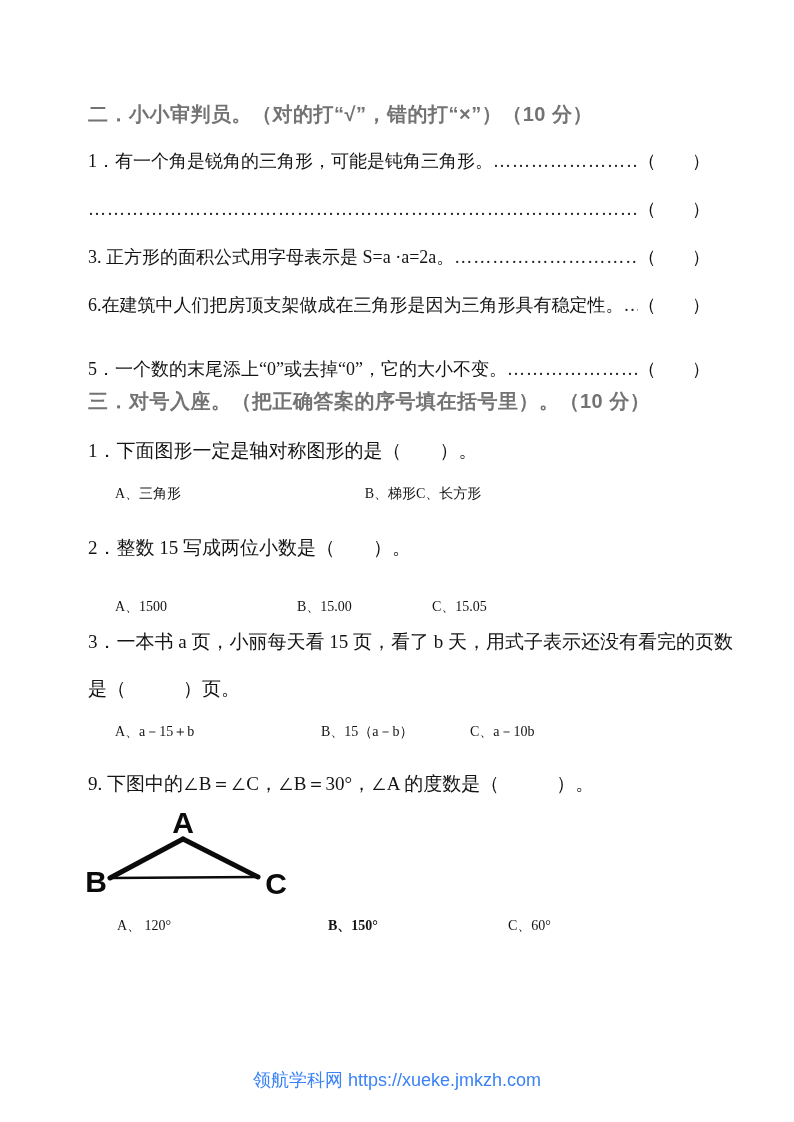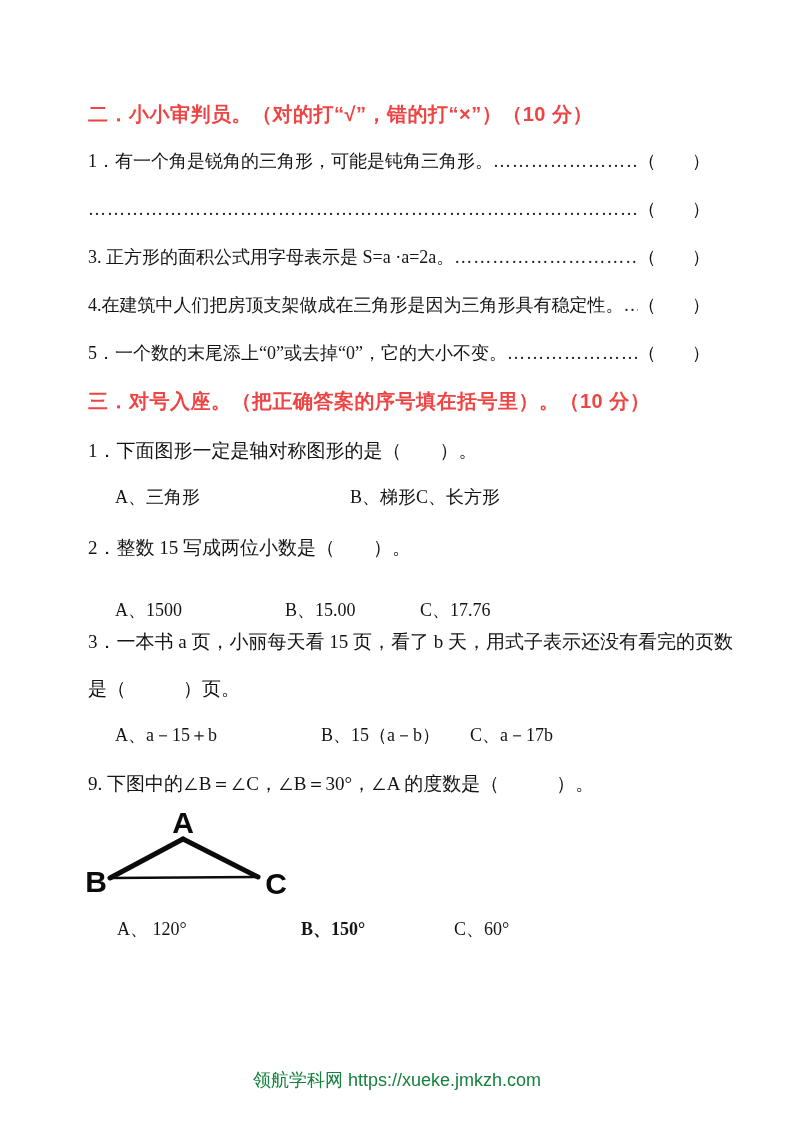--- a/index.html
+++ b/index.html
@@ -13,63 +13,63 @@
   }
   .page { position: absolute; inset: 0; }
   .abs { position: absolute; left: 88px; right: 84px; }
 
   .section-title {
     font-family: "Liberation Sans", sans-serif;
     font-weight: 700;
     font-size: 20px;
     letter-spacing: 0.5px;
     white-space: nowrap;
-    color: #ef4444;
+    color: #737373;
   }
 
   
   .tf-row { display: flex; align-items: baseline; }
   .tf-row .stmt { flex: 0 0 auto; white-space: nowrap; font-size: 18px; }
   .tf-row .leader {
     flex: 1 1 0; min-width: 10px;
     overflow: hidden; white-space: nowrap;
     font-size: 18px; color: #222;
     letter-spacing: 1px;
   }
   .tf-row .bracket { flex: 0 0 auto; white-space: nowrap; font-size: 18px; }
 
   .question { font-size: 19px; white-space: nowrap; }
 
-  .opts { display: flex; padding-left: 27px; font-size: 18px; }
+  .opts { display: flex; padding-left: 27px; font-size: 14px; }
   .opts span { flex: 0 0 auto; white-space: nowrap; }
   #q1-opts .opt-a { min-width: 171px; }
   #q1-opts .opt-b { min-width: 130px; text-align: right; }
   #q2-opts .opt-a { min-width: 170px; }
-  #q2-opts .opt-b { min-width: 135px; }
+  #q2-opts .opt-b { min-width: 135px; margin-left: 12px; }
   #q3-opts .opt-a { min-width: 183px; }
   #q3-opts .opt-b { min-width: 149px; margin-left: 23px; }
-  #q4-opts { padding-left: 29px; }
+  #q4-opts { padding-left: 29px; gap: 27px; }
   #q4-opts .opt-a { min-width: 184px; }
   #q4-opts .opt-b { min-width: 153px; font-weight: bold; }
 
   #triangle-wrap { position: absolute; left: 80px; top: 806px; width: 230px; height: 100px; }
   #triangle-wrap svg { display: block; }
   .tri-label {
     font-family: "Liberation Sans", sans-serif;
     font-weight: 700;
     font-size: 30px;
     fill: #0b0b0b;
   }
 
   .footer {
     position: absolute; left: 0; top: 1068px; width: 100%;
     text-align: center;
     font-family: "Liberation Sans", sans-serif;
     font-size: 18px;
-    color: #15803d;
+    color: #3b82f6;
   }
 </style>
 </head>
 <body>
 
 <div class="page">
 
   <div class="abs section-title" style="top:101px">二．小小审判员。（对的打“√”，错的打“×”）（10 分）</div>
 
   <div class="abs tf-row" style="top:149px">
@@ -83,53 +83,53 @@
     <span class="bracket">（　　）</span>
   </div>
 
   <div class="abs tf-row" style="top:245px">
     <span class="stmt">3. 正方形的面积公式用字母表示是 S=a ·a=2a。</span>
     <span class="leader">………………………………………………………………………………………………………………………………</span>
     <span class="bracket">（　　）</span>
   </div>
 
   <div class="abs tf-row" style="top:293px">
-    <span class="stmt">4.在建筑中人们把房顶支架做成在三角形是因为三角形具有稳定性。</span>
+    <span class="stmt">6.在建筑中人们把房顶支架做成在三角形是因为三角形具有稳定性。</span>
     <span class="leader">………………………………………………………………………………………………………………………………</span>
     <span class="bracket">（　　）</span>
   </div>
 
-  <div class="abs tf-row" style="top:341px">
+  <div class="abs tf-row" style="top:357px">
     <span class="stmt">5．一个数的末尾添上“0”或去掉“0”，它的大小不变。</span>
     <span class="leader">………………………………………………………………………………………………………………………………</span>
     <span class="bracket">（　　）</span>
   </div>
 
   <div class="abs section-title" style="top:388px">三．对号入座。（把正确答案的序号填在括号里）。（10 分）</div>
 
   <div class="abs question" style="top:438px">1．下面图形一定是轴对称图形的是（　　）。</div>
   <div class="abs opts" style="top:485px" id="q1-opts">
     <span class="opt-a">A、三角形</span>
     <span class="opt-b">B、梯形</span>
     <span class="opt-c">C、长方形</span>
   </div>
 
   <div class="abs question" style="top:535px">2．整数 15 写成两位小数是（　　）。</div>
   <div class="abs opts" style="top:598px" id="q2-opts">
     <span class="opt-a">A、1500</span>
     <span class="opt-b">B、15.00</span>
-    <span class="opt-c">C、17.76</span>
+    <span class="opt-c">C、15.05</span>
   </div>
 
   <div class="abs question" style="top:629px">3．一本书 a 页，小丽每天看 15 页，看了 b 天，用式子表示还没有看完的页数</div>
   <div class="abs question" style="top:676px">是（　　　）页。</div>
   <div class="abs opts" style="top:723px" id="q3-opts">
     <span class="opt-a">A、a－15＋b</span>
     <span class="opt-b">B、15（a－b）</span>
-    <span class="opt-c">C、a－17b</span>
+    <span class="opt-c">C、a－10b</span>
   </div>
 
   <div class="abs question" style="top:771px">9. 下图中的∠B＝∠C，∠B＝30°，∠A 的度数是（　　　）。</div>
 
   <div id="triangle-wrap">
     <svg viewBox="0 0 230 100" width="230" height="100">
       <line x1="30" y1="72" x2="103" y2="33" stroke="#0b0b0b" stroke-width="5" stroke-linecap="round"></line>
       <line x1="103" y1="33" x2="178" y2="71" stroke="#0b0b0b" stroke-width="5" stroke-linecap="round"></line>
       <line x1="30" y1="72" x2="178" y2="71" stroke="#0b0b0b" stroke-width="2.5" stroke-linecap="round"></line>
       <text x="103" y="27" text-anchor="middle" class="tri-label">A</text>

